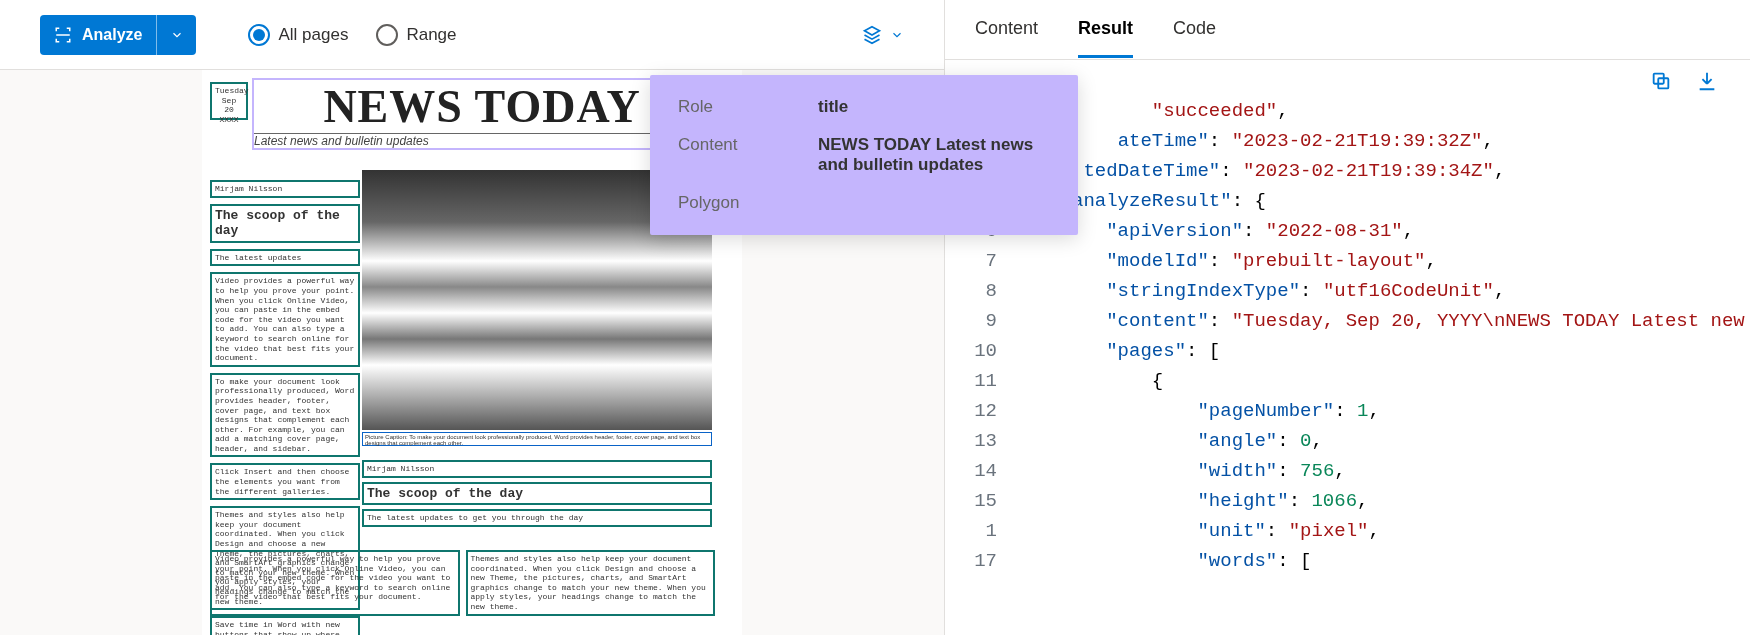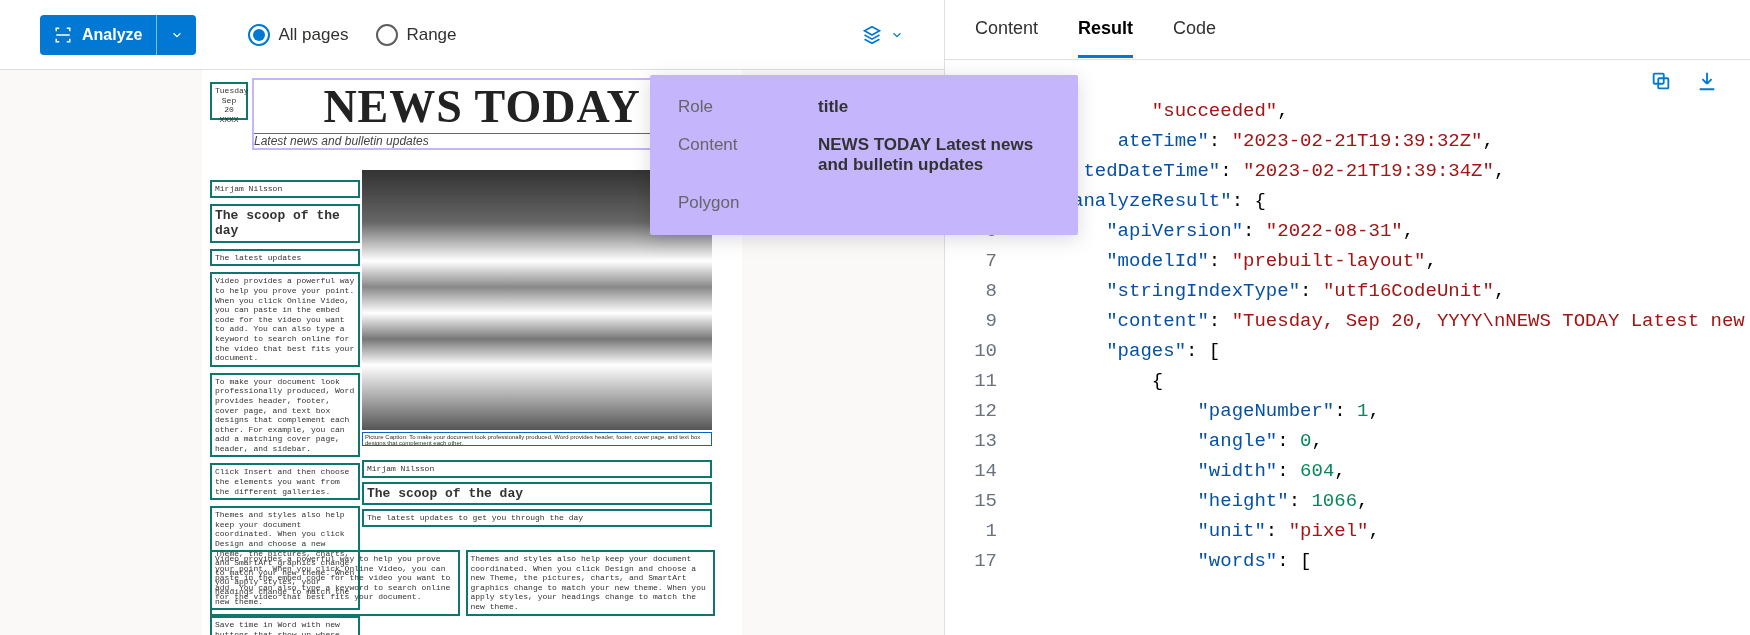--- a/index.html
+++ b/index.html
@@ -319,21 +319,21 @@
       <div class="code-line"><span class="gutter">9</span><span>        </span><span class="tok-key">"content"</span><span class="tok-pun">: </span><span class="tok-str">"Tuesday, Sep 20, YYYY\nNEWS TODAY Latest new</span></div>
 
       <div class="code-line"><span class="gutter">10</span><span>        </span><span class="tok-key">"pages"</span><span class="tok-pun">: [</span></div>
 
       <div class="code-line"><span class="gutter">11</span><span>            </span><span class="tok-pun">{</span></div>
 
       <div class="code-line"><span class="gutter">12</span><span>                </span><span class="tok-key">"pageNumber"</span><span class="tok-pun">: </span><span class="tok-num">1</span><span class="tok-pun">,</span></div>
 
       <div class="code-line"><span class="gutter">13</span><span>                </span><span class="tok-key">"angle"</span><span class="tok-pun">: </span><span class="tok-num">0</span><span class="tok-pun">,</span></div>
 
-      <div class="code-line"><span class="gutter">14</span><span>                </span><span class="tok-key">"width"</span><span class="tok-pun">: </span><span class="tok-num">604</span><span class="tok-pun">,</span></div>
+      <div class="code-line"><span class="gutter">14</span><span>                </span><span class="tok-key">"width"</span><span class="tok-pun">: </span><span class="tok-num">756</span><span class="tok-pun">,</span></div>
 
       <div class="code-line"><span class="gutter">15</span><span>                </span><span class="tok-key">"height"</span><span class="tok-pun">: </span><span class="tok-num">1066</span><span class="tok-pun">,</span></div>
 
       <div class="code-line"><span class="gutter">1</span><span>                </span><span class="tok-key">"unit"</span><span class="tok-pun">: </span><span class="tok-str">"pixel"</span><span class="tok-pun">,</span></div>
 
       <div class="code-line"><span class="gutter">17</span><span>                </span><span class="tok-key">"words"</span><span class="tok-pun">: [</span></div>
 
     </div>
   </div>
 </div>

